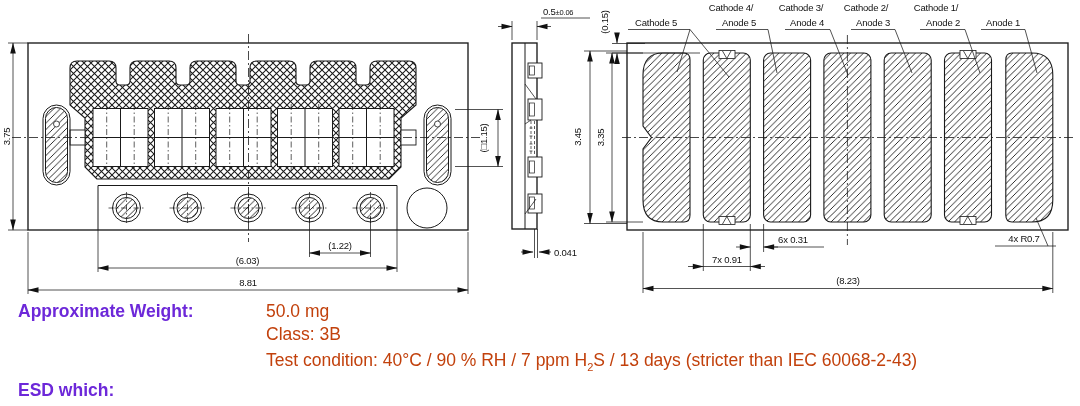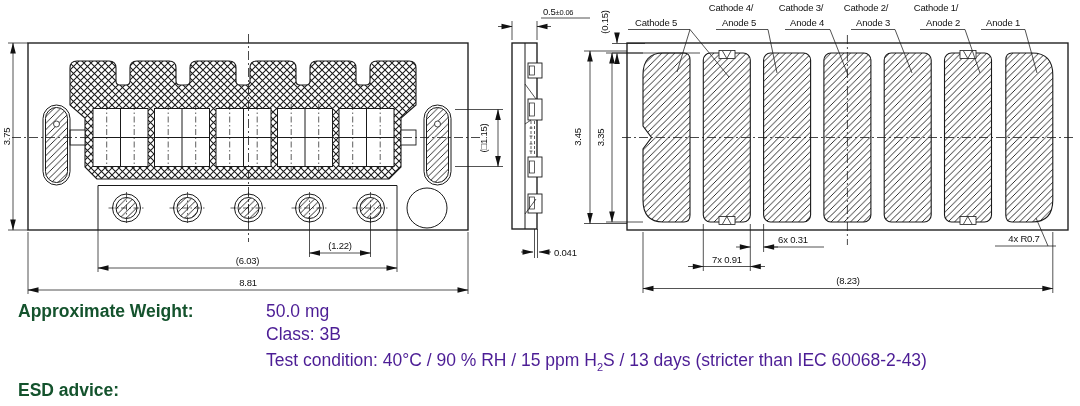--- a/index.html
+++ b/index.html
@@ -7,22 +7,22 @@
          font-family:"Liberation Sans",sans-serif;}
   svg{position:absolute;left:0;top:0;display:block;}
   svg text{font-family:"Liberation Sans",sans-serif;font-size:9.5px;fill:#111;letter-spacing:-0.2px;}
   .ol{stroke:#1a1a1a;stroke-width:1.35;fill:none;}
   .md{stroke:#1a1a1a;stroke-width:1;fill:none;}
   .tn{stroke:#1a1a1a;stroke-width:.75;fill:none;}
   .cl{stroke:#1a1a1a;stroke-width:.8;fill:none;stroke-dasharray:9 3 2 3;}
   .cl2{stroke:#1a1a1a;stroke-width:.7;fill:none;stroke-dasharray:6 2.5 1.5 2.5;}
   .dsh{stroke:#1a1a1a;stroke-width:.7;fill:none;stroke-dasharray:3 2;}
   .wfill{fill:#fff;stroke:#1a1a1a;}
-  .spec-label{position:absolute;left:18px;font-size:17.5px;font-weight:bold;color:#14532d;white-space:nowrap;}
-  .spec-value{position:absolute;left:266px;font-size:17.5px;color:#4c1d95;white-space:nowrap;}
+  .spec-label{position:absolute;left:18px;font-size:17.5px;font-weight:bold;color:#6d28d9;white-space:nowrap;}
+  .spec-value{position:absolute;left:266px;font-size:17.5px;color:#c2410c;white-space:nowrap;}
   .spec-value sub{font-size:11px;}
 </style>
 </head>
 <body>
 
 <div class="stage">
 
 <svg width="1080" height="298" viewBox="0 0 1080 298">
   <defs>
     <marker id="ar" markerUnits="userSpaceOnUse" markerWidth="12" markerHeight="8" refX="11" refY="4" orient="auto-start-reverse">
@@ -254,16 +254,16 @@
       <path d="M995,246 H1056 M1048,246 L1036,218" class="tn"></path>
     </g>
   </g>
 </svg>
 
   <div class="spec-label" style="top:301px">Approximate Weight:</div>
   <div class="spec-value" style="top:301px">50.0 mg</div>
 
   <div class="spec-value" style="top:324px">Class: 3B</div>
 
-  <div class="spec-value" style="top:350px"><span>Test condition: 40°C / 90 % RH / 15 ppm H</span><sub>2</sub><span>S / 13 days (stricter than IEC  60068-2-43)</span></div>
-
-  <div class="spec-label" style="top:380px">ESD advice:</div>
+  <div class="spec-value" style="top:350px"><span>Test condition: 40°C / 90 % RH / 7 ppm H</span><sub>2</sub><span>S / 13 days (stricter than IEC  60068-2-43)</span></div>
+
+  <div class="spec-label" style="top:380px">ESD which:</div>
 </div>
 
 </body></html>

